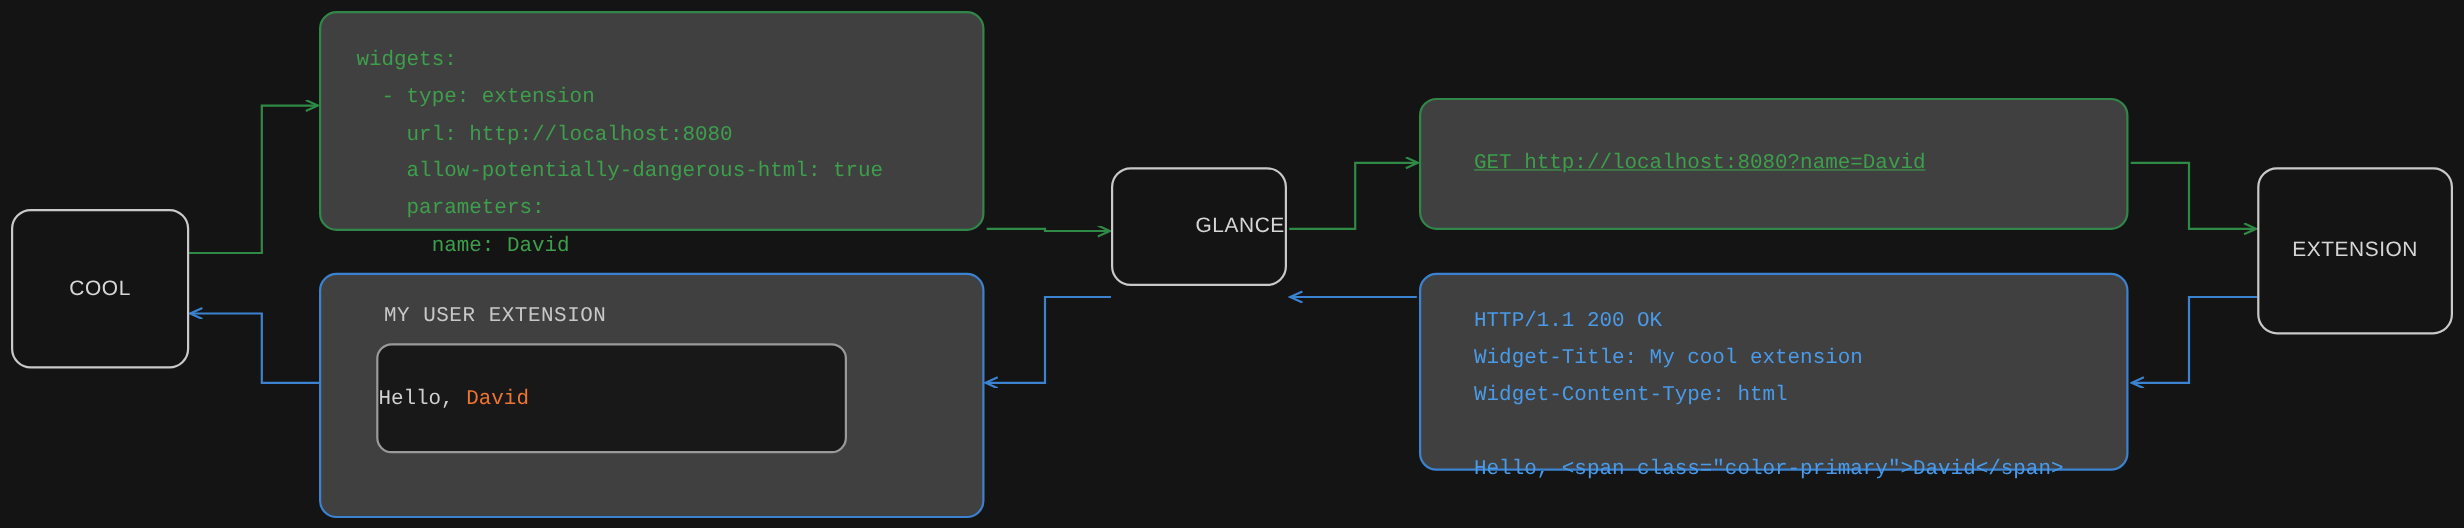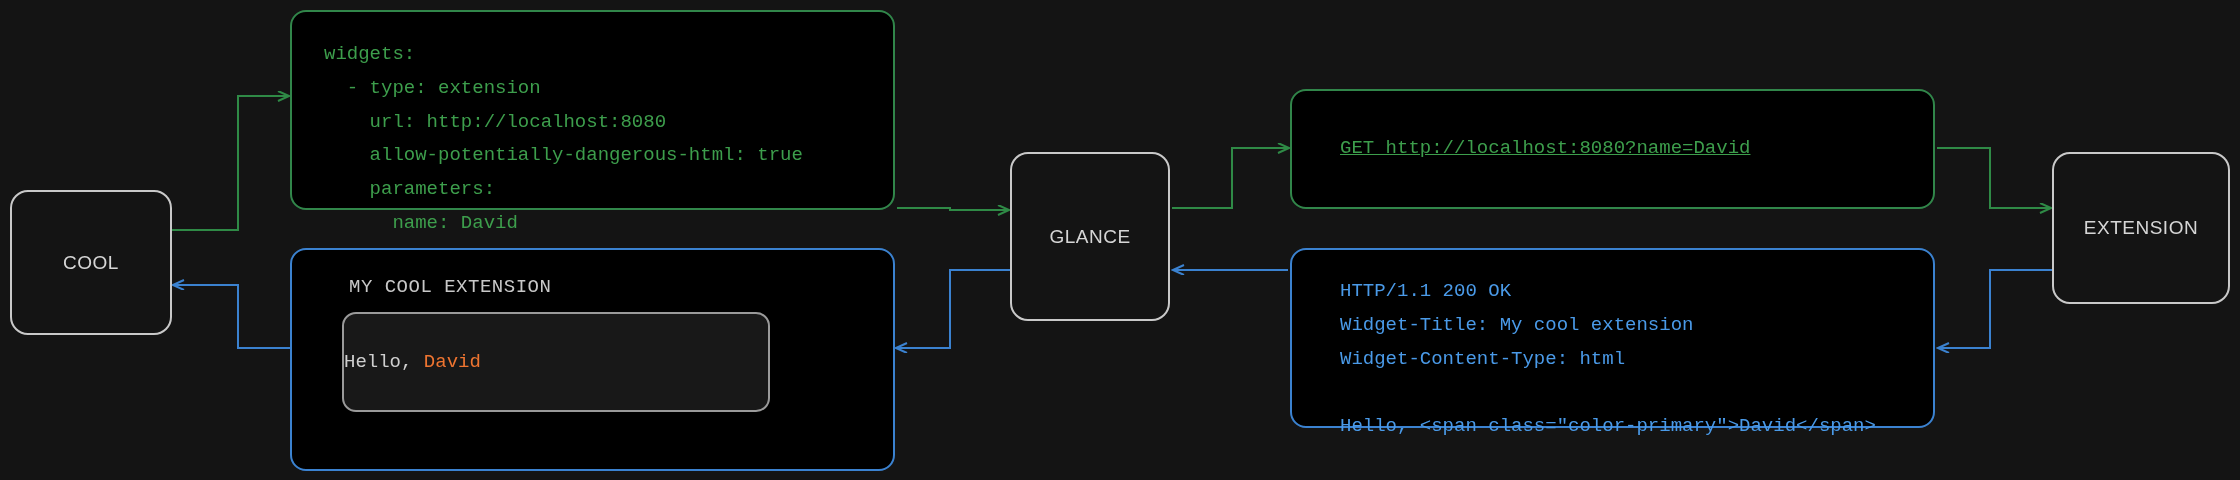--- a/index.html
+++ b/index.html
@@ -45,29 +45,29 @@
   .node-label-sans {
     font-family: "Liberation Sans", sans-serif;
     font-size: 19px;
   }
   .node-label-mono {
     font-family: Liberation Sans, sans-serif;
     font-size: 19px;
   }
 
   #node-user     { left: 10px;   top: 190px; width: 162px; height: 145px; }
-  #node-glance   { left: 1010px; top: 152px; width: 160px; height: 169px; }
+  #node-glance   { left: 1010px; top: 152px; width: 160px; height: 108px; justify-content: flex-end; }
   #node-extension{ left: 2052px; top: 152px; width: 178px; height: 152px; }
 
   
   .bubble {
     position: absolute;
     box-sizing: border-box;
     border-radius: 16px;
-    background: #000000;
+    background: #404040;
     border-width: 2px;
     border-style: solid;
     padding: 0;
   }
   .bubble pre {
     margin: 0;
     font-family: "Liberation Mono", "DejaVu Sans Mono", monospace;
     font-size: 19px;
     line-height: 1.78;
     white-space: pre;
@@ -181,19 +181,19 @@
 
   <div class="bubble bubble-blue" id="box-http">
     <pre class="text-blue">HTTP/1.1 200 OK
 Widget-Title: My cool extension
 Widget-Content-Type: html
 
 Hello, &lt;span class="color-primary"&gt;David&lt;/span&gt;</pre>
   </div>
 
   <div class="bubble bubble-blue" id="box-widget">
-    <div class="widget-title">MY COOL EXTENSION</div>
+    <div class="widget-title">MY USER EXTENSION</div>
     <div class="widget-card">
       <div class="widget-card-text"><span>Hello, </span><span class="accent-name">David</span></div>
     </div>
   </div>
 
 </div>
 
 </body></html>

